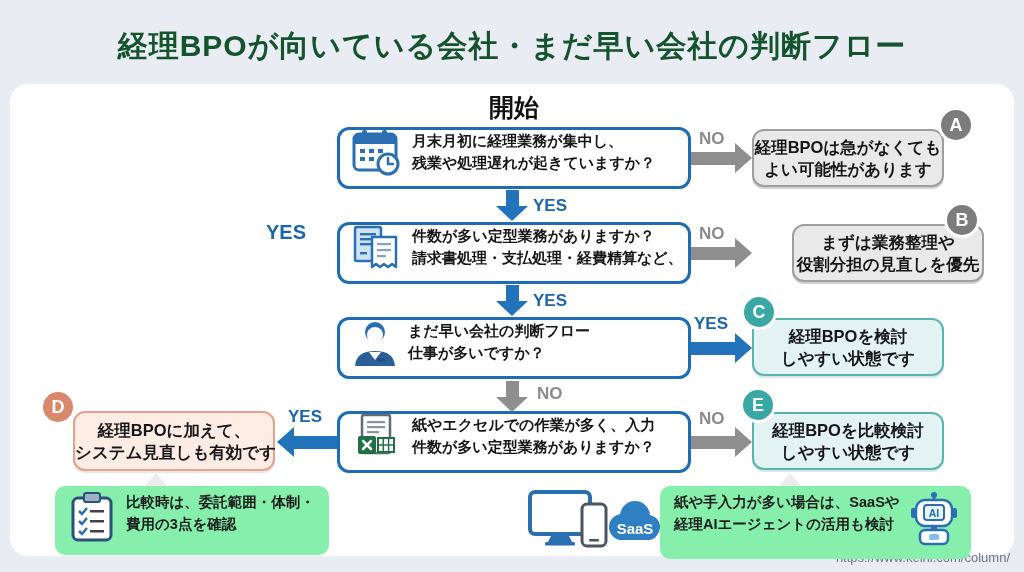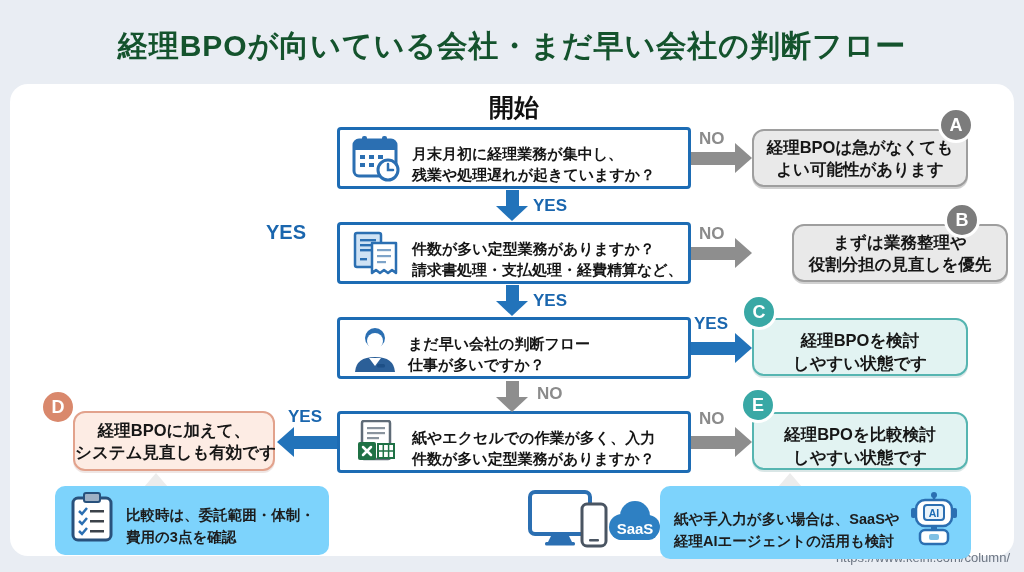--- a/index.html
+++ b/index.html
@@ -7,29 +7,29 @@
   body { font-family:"Liberation Sans","DejaVu Sans",sans-serif; overflow:hidden; }
   .canvas { position:relative; width:1024px; height:572px; background:#e9edf3; }
   .title { position:absolute; top:26px; left:0; width:1024px; text-align:center;
            font-size:30px; font-weight:900; color:#14532d; letter-spacing:1px; white-space:nowrap; }
   .card { position:absolute; left:10px; top:84px; width:1004px; height:472px;
           background:#ffffff; border-radius:18px; }
   .start { position:absolute; left:414px; top:91px; width:200px; text-align:center;
            font-size:25px; font-weight:800; color:#111; }
 
   .qbox { position:absolute; left:337px; width:354px; height:62px; background:#fff;
-          border:3px solid #1d6cb4; border-radius:4px; display:flex; align-items:flex-end;
+          border:3px solid #1d6cb4; border-radius:12px; display:flex; align-items:flex-start;
           gap:10px; padding:0 8px 0 12px; }
   .qtext { font-weight:700; font-size:15px; line-height:1.45; color:#151515; white-space:nowrap; }
 
-  .rbox { position:absolute; width:216px; height:58px; border-radius:12px; display:flex;
+  .rbox { position:absolute; width:192px; height:58px; border-radius:12px; display:flex;
           flex-direction:column; justify-content:center; text-align:center; font-weight:700;
           font-size:16.5px; line-height:1.35; color:#161616; white-space:nowrap; }
   .rbox.gray   { background:#e9e9e9; border:2px solid #9e9e9e; box-shadow:0 2px 0 rgba(0,0,0,.18); }
-  .rbox.teal   { background:#e2f3f2; border:2.5px solid #56b5b1; box-shadow:0 2px 0 rgba(0,90,90,.15);justify-content:flex-end; }
+  .rbox.teal   { background:#e2f3f2; border:2.5px solid #56b5b1; box-shadow:0 2px 0 rgba(0,90,90,.15); }
   .rbox.salmon { background:#fdece4; border:2.5px solid #e2a28c; box-shadow:0 2px 0 rgba(120,50,30,.12); }
 
   .badge { position:absolute; width:36px; height:36px; border-radius:50%; color:#fff;
            font-weight:800; font-size:18px; display:flex; align-items:center; justify-content:center;
            border:3px solid #fff; z-index:5; }
   .badge.gray   { background:#7c7c7c; }
   .badge.teal   { background:#39a8a5; }
   .badge.salmon { background:#d9886c; }
 
   .lbl { position:absolute; font-weight:800; font-size:17px; white-space:nowrap; }
@@ -48,21 +48,21 @@
   .al-head  { width:0; height:0; border-top:15px solid transparent; border-bottom:15px solid transparent;
               border-right-width:17px; border-right-style:solid; }
   .blue .ad-shaft, .blue .ar-shaft { background:#2273ba; }
   .blue .ad-head { border-top-color:#2273ba; }
   .blue .ar-head { border-left-color:#2273ba; }
   .blue .al-head { border-right-color:#2273ba; }
   .grayA .ad-shaft, .grayA .ar-shaft { background:#8e8e8e; }
   .grayA .ad-head { border-top-color:#8e8e8e; }
   .grayA .ar-head { border-left-color:#8e8e8e; }
 
-  .note { position:absolute; background:#7dd3fc; border-radius:10px; display:flex; align-items:flex-end;
+  .note { position:absolute; background:#86efac; border-radius:10px; display:flex; align-items:flex-start;
           gap:11px; padding:6px 14px; font-weight:700; font-size:14.5px; line-height:1.5;
           color:#1c1c1c; z-index:3; }
   .note div { white-space:nowrap; }
   .note-tail { position:absolute; width:0; height:0; border-left:12px solid transparent;
                border-right:12px solid transparent; border-bottom:14px solid #ececec; z-index:2; }
   .url { position:absolute; right:14px; top:550px; font-size:13px; color:#6d7683; }
   svg text { font-family:"Liberation Sans","DejaVu Sans",sans-serif; }
 </style>
 </head>
 <body>

